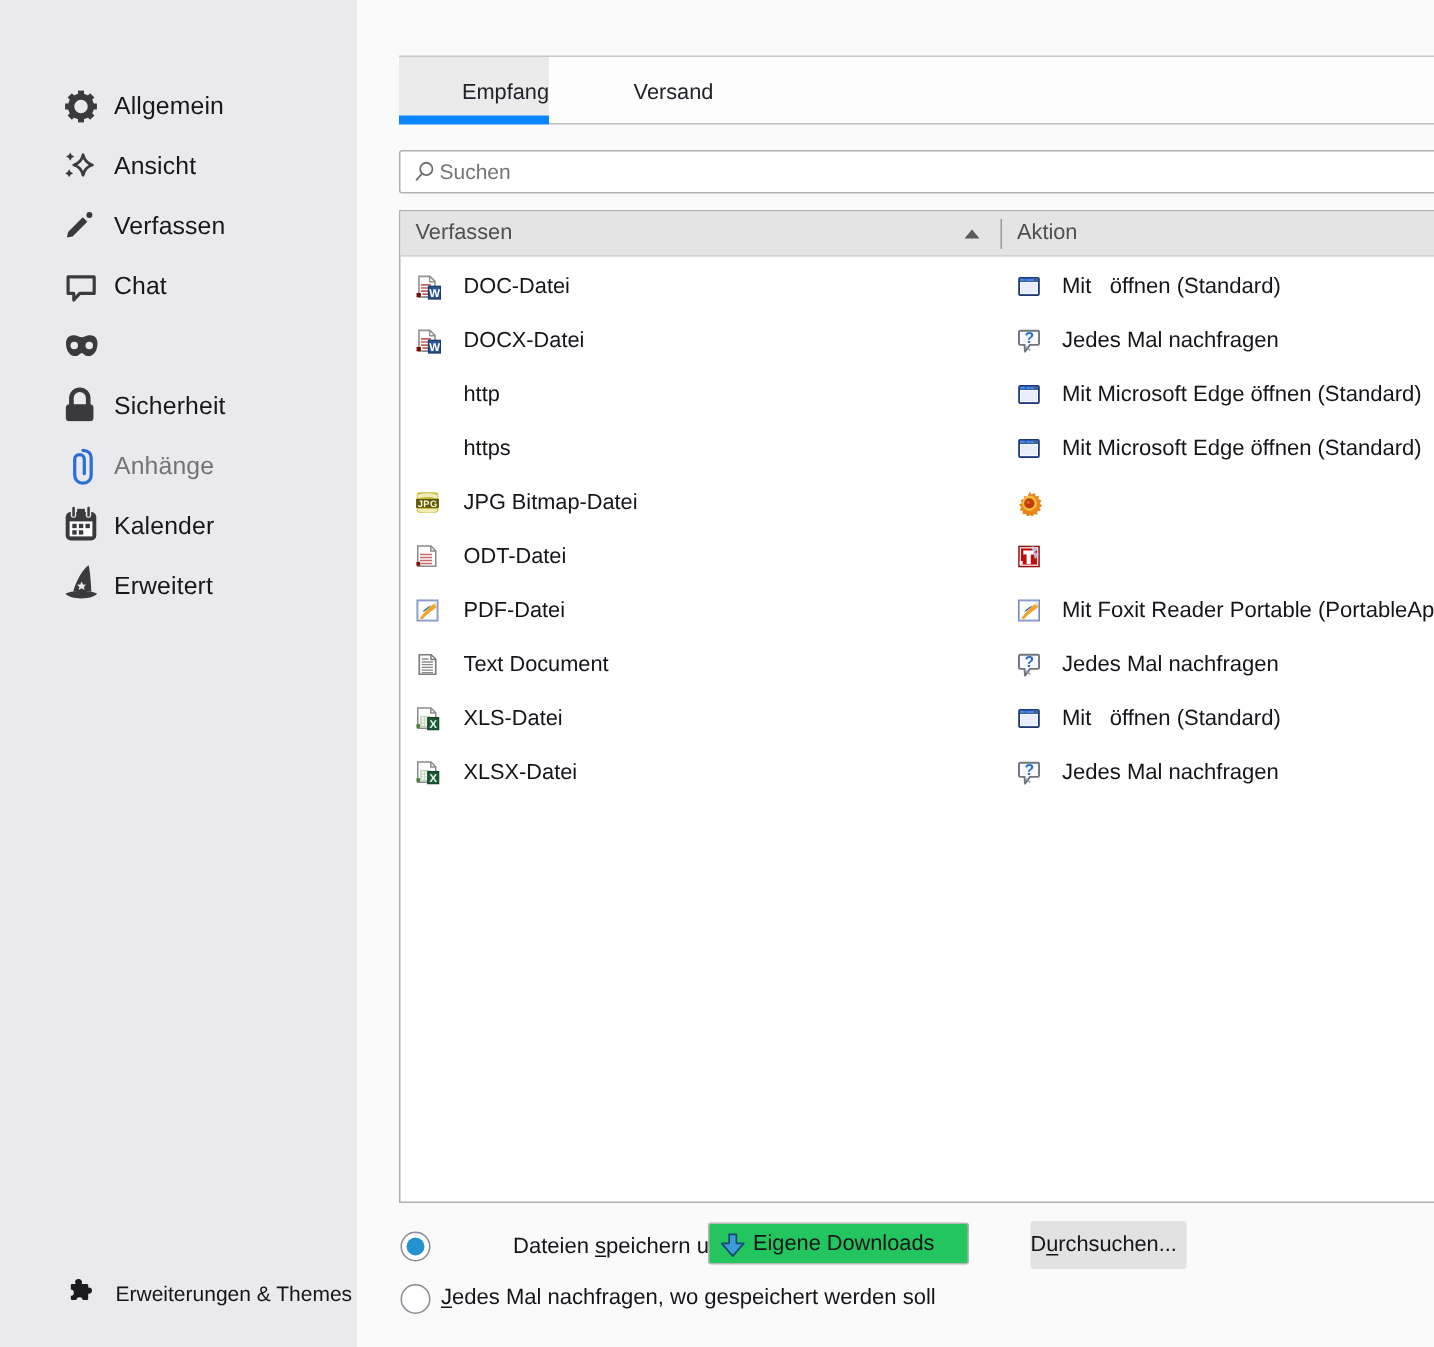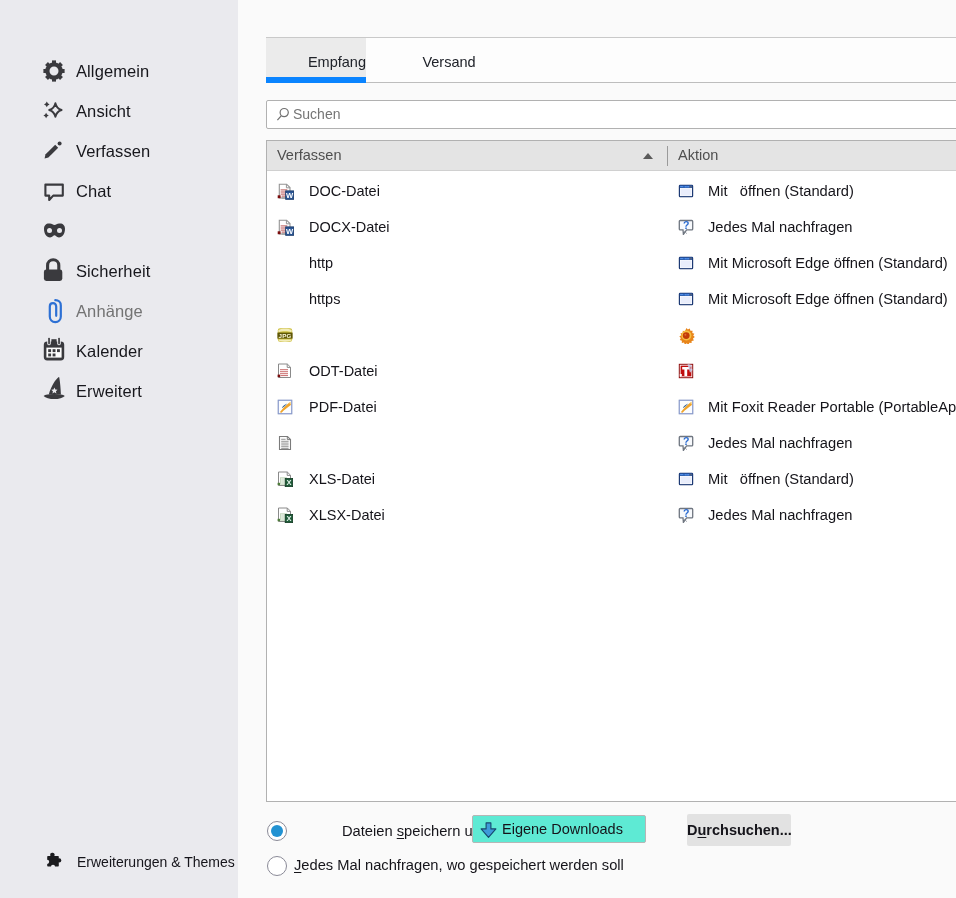--- a/index.html
+++ b/index.html
@@ -31,24 +31,24 @@
 .thead .arr { position:absolute; left:376px; top:12px; width:0; height:0; border-left:5px solid transparent; border-right:5px solid transparent; border-bottom:6px solid #5a5a5a; }
 .row { position:absolute; left:0; width:758px; height:36px; }
 .row .fic { position:absolute; left:10px; top:10px; width:16px; height:16px; }
 .row .ftx { position:absolute; left:42px; top:0; height:36px; line-height:36px; font-size:14.5px; color:#15141a; white-space:nowrap; }
 .row .aic { position:absolute; left:411px; top:10px; width:16px; height:16px; }
 .row .atx { position:absolute; left:441px; top:0; height:36px; line-height:36px; font-size:14.7px; color:#15141a; white-space:nowrap; }
 
 .radio { position:absolute; width:20px; height:20px; border-radius:50%; border:1px solid #8a8a97; background:#fff; }
 .radio.on::after { content:""; position:absolute; left:3px; top:3px; width:12px; height:12px; border-radius:50%; background:#2292d2; }
 .blabel { position:absolute; font-size:14.7px; color:#15141a; white-space:nowrap; }
-.dirbox { position:absolute; left:472px; top:815px; width:174px; height:28px; background:#5eead4; border:1px solid #b6b6b6; border-radius:2px; }
+.dirbox { position:absolute; left:472px; top:815px; width:174px; height:28px; background:#22c55e; border:1px solid #b6b6b6; border-radius:2px; }
 .dirbox .tx { position:absolute; left:29px; top:0; height:26px; line-height:26px; font-size:14.5px; color:#15141a; white-space:nowrap; }
 .dirbox svg { position:absolute; left:7px; top:6px; }
-.btn { position:absolute; left:687px; top:814px; width:104px; height:32px; background:#e2e2e2; border-radius:2px; text-align:center; line-height:32px; font-size:14.5px; color:#15141a; padding-right:7px;font-weight:bold; }
+.btn { position:absolute; left:687px; top:814px; width:104px; height:32px; background:#e2e2e2; border-radius:2px; text-align:center; line-height:32px; font-size:14.5px; color:#15141a; padding-right:7px; }
 u { text-decoration:underline; text-underline-offset:2px; }
 </style>
 </head>
 <body>
 <div class="side"></div>
 <div id="nav">
     <div class="nav-item" style="top:51px">
       <div class="ic" style="top:9px;left:43px;"><svg width="22" height="22" viewBox="0 0 22 22">
           <g fill="#3a3a3e">
             <circle cx="11" cy="11" r="6.6" fill="none" stroke="#3a3a3e" stroke-width="4.2"></circle>
@@ -238,20 +238,21 @@
         <div class="atx">Mit Microsoft Edge öffnen (Standard)</div>
       </div>
       <div class="row" style="top:176px">
         <div class="fic"><svg width="16" height="16" viewBox="0 0 16 16">
             <rect x="0.8" y="1.2" width="14.4" height="13.6" rx="2.2" fill="#cdbf3e"></rect>
             <path d="M1.2 3.2 C4.4 1.3 11.6 1.3 14.8 3.2 L14.4 5.4 C11.2 4 4.8 4 1.6 5.4 Z" fill="#f2ecba"></path>
             <rect x="0.4" y="5.6" width="15.2" height="6" fill="#5f5708"></rect>
             <path d="M1.6 12.4 h12.8 v1.4 c-4 1.1-8.8 1.1-12.8 0 Z" fill="#f2ecba"></path>
             <text x="8.1" y="10.9" font-size="6.2" font-weight="bold" fill="#fdf8d8" text-anchor="middle" font-family="Liberation Sans" letter-spacing="0.3">JPG</text>
           </svg></div>
+        <div class="ftx">JPG Bitmap-Datei</div>
         <div class="aic"><svg width="17" height="17" viewBox="0 0 17 17">
             <g>
               <path fill="#e8851a" d="M8.5 0.9 l1.3 1.7 2-1 .6 2.2 2.2-.1 -.3 2.2 2.1.8 -1.2 1.9 1.6 1.5 -1.8 1.3 .8 2.1 -2.2.4 0 2.2 -2.2-.4 -1 2 -1.7-1.4 -1.8 1.3 -.9-2 -2.2.3 .1-2.2 -2.1-.7 1.1-1.9 -1.6-1.6 1.9-1.2 -.7-2.1 2.2-.3 .1-2.2 2.1.5 Z"></path>
               <circle cx="8.4" cy="8.5" r="5" fill="#f6bf42"></circle>
               <circle cx="8.2" cy="8.6" r="3.4" fill="#c23b06"></circle>
               <circle cx="7.4" cy="7.8" r="1" fill="#e06a30"></circle>
             </g>
           </svg></div>
       </div>
       <div class="row" style="top:212px">
@@ -302,20 +303,21 @@
             <path fill="none" stroke="#7b7b7b" stroke-width="1" d="M10.3 1.5 V4.6 H13.4"></path>
             <g stroke="#8a8a8a" stroke-width="0.9">
               <line x1="4.2" y1="4.3" x2="8.6" y2="4.3"></line>
               <line x1="4.2" y1="6.3" x2="11.6" y2="6.3"></line>
               <line x1="4.2" y1="8.1" x2="11.6" y2="8.1"></line>
               <line x1="4.2" y1="9.9" x2="11.6" y2="9.9"></line>
               <line x1="4.2" y1="11.7" x2="11.6" y2="11.7"></line>
               <line x1="4.2" y1="13.4" x2="11.6" y2="13.4"></line>
             </g>
           </svg></div>
+        <div class="ftx">Text Document</div>
         <div class="aic"><svg width="16" height="16" viewBox="0 0 16 16">
             <path fill="#f7f9fc" stroke="#6f7680" stroke-width="1.3" d="M2.2 1.5 h11.6 a0.9 0.9 0 0 1 0.9 0.9 v7.6 a0.9 0.9 0 0 1 -0.9 0.9 H8.6 L5.4 15.4 L5 10.9 H2.2 a0.9 0.9 0 0 1 -0.9 -0.9 V2.4 a0.9 0.9 0 0 1 0.9 -0.9 Z"></path>
             <line x1="6.2" y1="12.2" x2="8.8" y2="14.6" stroke="#8a909a" stroke-width="0.9"></line>
             <text x="8.3" y="9.9" font-size="10.5" font-weight="bold" fill="#2a6bd0" text-anchor="middle" font-family="Liberation Sans">?</text>
           </svg></div>
         <div class="atx">Jedes Mal nachfragen</div>
       </div>
       <div class="row" style="top:320px">
         <div class="fic"><svg width="16" height="16" viewBox="0 0 16 16">
             <path fill="#fff" stroke="#8a8a8a" stroke-width="1" d="M1.5 1 h8.8 l3.2 3.2 V14.5 H1.5 Z"></path>

